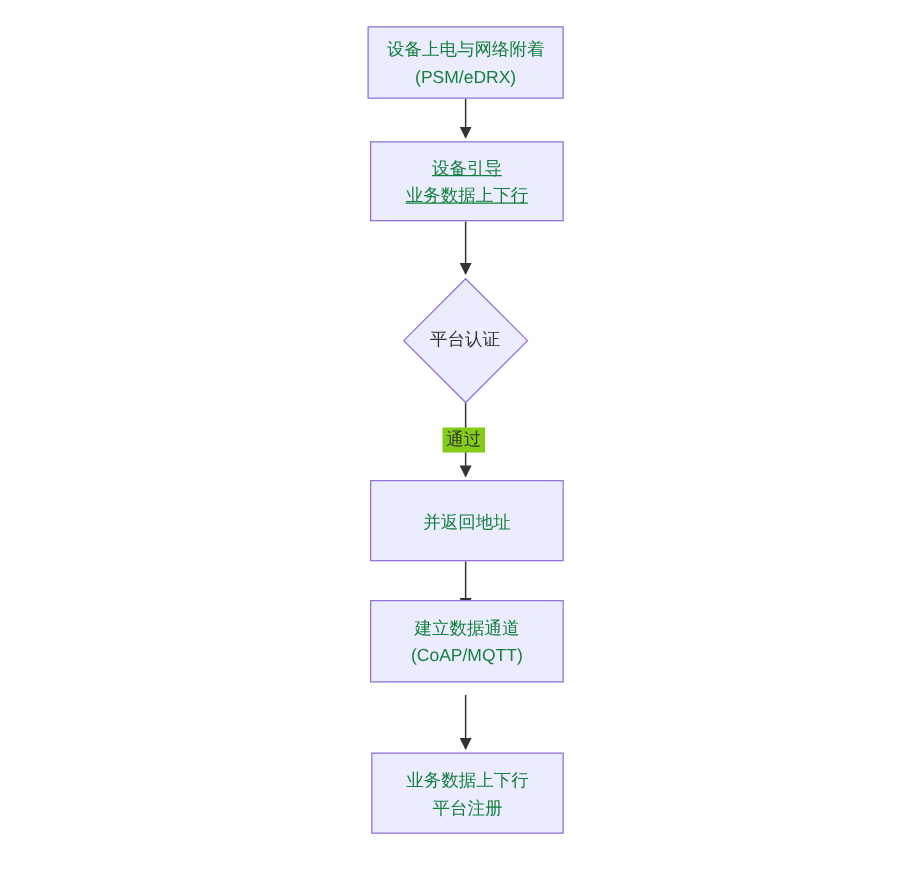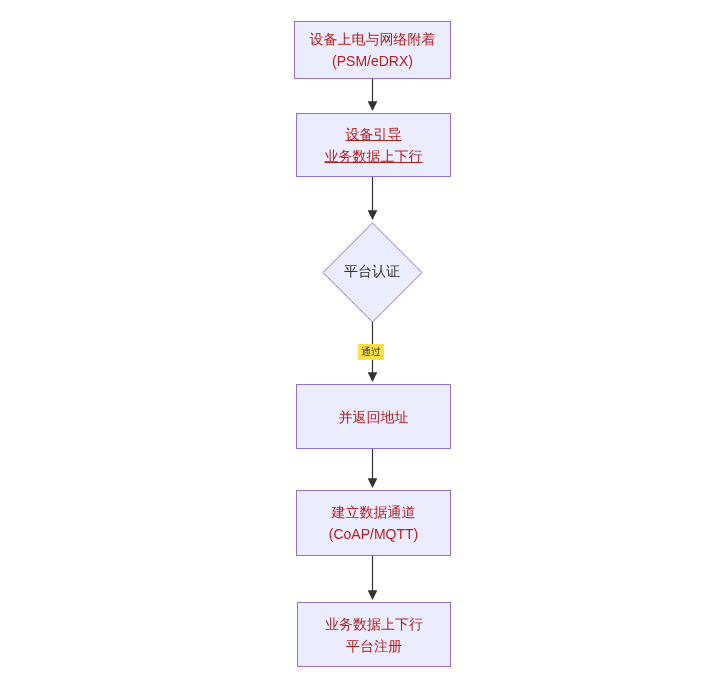--- a/index.html
+++ b/index.html
@@ -18,49 +18,49 @@
   .edges-svg {
     position: absolute;
     left: 0; top: 0;
     width: 726px; height: 700px;
   }
   .node {
     position: absolute;
     box-sizing: border-box;
     background: #ECECFF;
     border: 1px solid #9370DB;
-    color: #b91c1c;
+    color: #15803d;
     font-size: 14px;
     line-height: 22px;
     display: flex;
     flex-direction: column;
     align-items: center;
     justify-content: center;
     text-align: center;
   }
   .node-power    { left: 294px; top: 21px;  width: 157px; height: 58px; }
   .node-boot     { left: 296px; top: 113px; width: 155px; height: 64px; text-decoration: underline; }
   .node-register { left: 296px; top: 384px; width: 155px; height: 65px; }
-  .node-channel  { left: 296px; top: 490px; width: 155px; height: 66px; }
+  .node-channel  { left: 296px; top: 480px; width: 155px; height: 66px; }
   .node-business { left: 297px; top: 602px; width: 154px; height: 65px; }
   .diamond-label {
     position: absolute;
     left: 372px; top: 272px;
     transform: translate(-50%, -50%);
     color: #333333;
     font-size: 14px;
     white-space: nowrap;
   }
   .edge-label {
     position: absolute;
     left: 371px; top: 352px;
     transform: translate(-50%, -50%);
-    background: #fde047;
+    background: #84cc16;
     color: #333333;
-    font-size: 10px;
+    font-size: 14px;
     padding: 1px 3px;
     white-space: nowrap;
   }
 </style>
 </head>
 <body>
 
 <div id="canvas">
 
   <svg class="edges-svg" width="726" height="700" viewBox="0 0 726 700" xmlns="http://www.w3.org/2000/svg">

